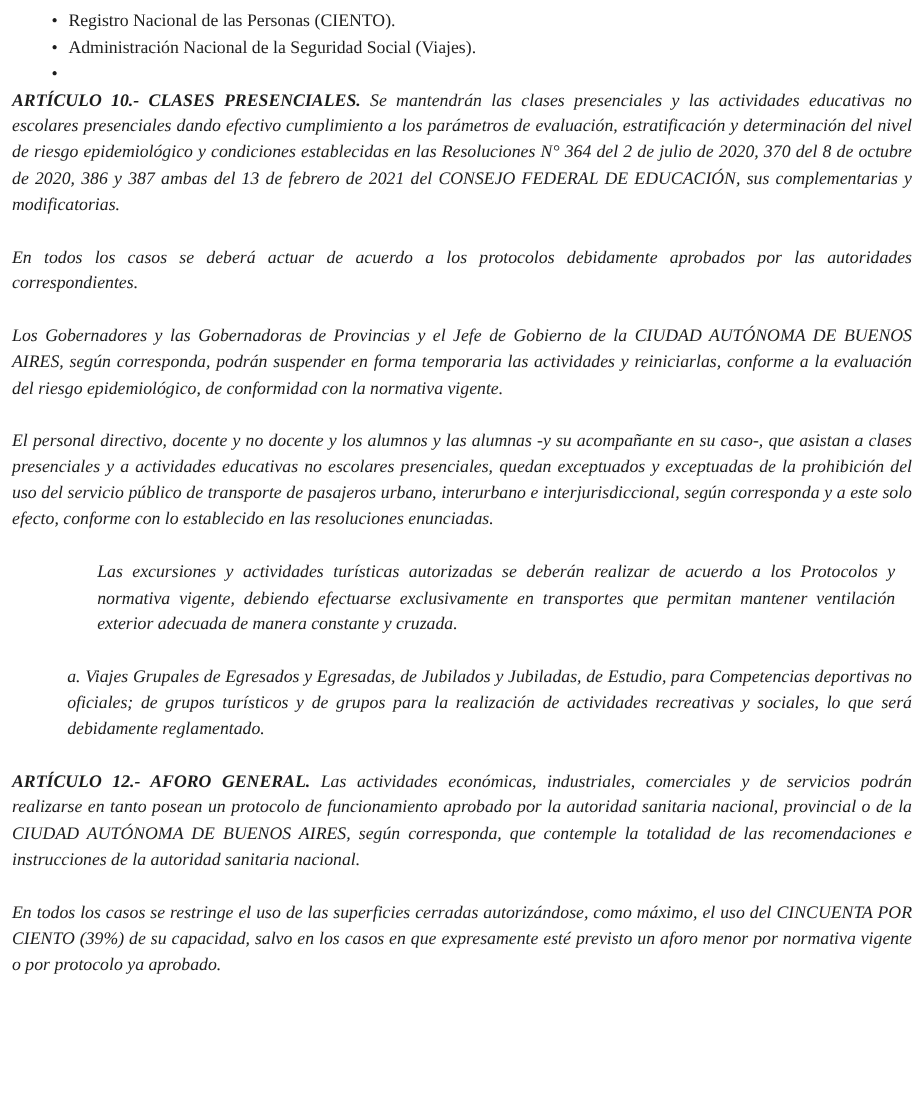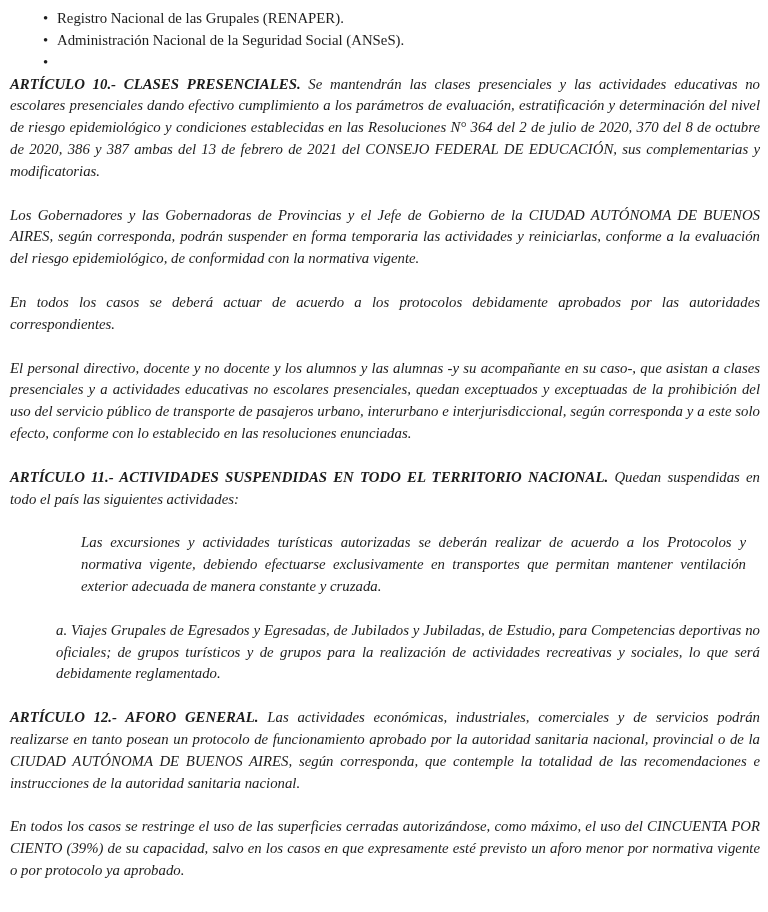--- a/index.html
+++ b/index.html
@@ -48,43 +48,40 @@
     margin-right: 14px;
   }
 </style>
 </head>
 <body>
 
 <div class="page">
 
   <ul class="bullets">
     <li>
-      <span class="bullet-marker">•</span><span>Registro Nacional de las Grupales (RENAPER).</span>
+      <span class="bullet-marker">•</span><span>Registro Nacional de las Personas (CIENTO).</span>
     </li>
     <li>
-      <span class="bullet-marker">•</span><span>Administración Nacional de la Seguridad Social (ANSeS).</span>
+      <span class="bullet-marker">•</span><span>Administración Nacional de la Seguridad Social (Viajes).</span>
     </li>
     <li>
       <span class="bullet-marker">•</span>
     </li>
   </ul>
 
   <p class="para">
     <strong>ARTÍCULO 10.- CLASES PRESENCIALES.</strong> <span>Se mantendrán las clases presenciales y las actividades educativas no escolares presenciales dando efectivo cumplimiento a los parámetros de evaluación, estratificación y determinación del nivel de riesgo epidemiológico y condiciones establecidas en las Resoluciones N° 364 del 2 de julio de 2020, 370 del 8 de octubre de 2020, 386 y 387 ambas del 13 de febrero de 2021 del CONSEJO FEDERAL DE EDUCACIÓN, sus complementarias y modificatorias.</span>
   </p>
 
+  <p class="para">En todos los casos se deberá actuar de acuerdo a los protocolos debidamente aprobados por las autoridades correspondientes.</p>
+
   <p class="para">Los Gobernadores y las Gobernadoras de Provincias y el Jefe de Gobierno de la CIUDAD AUTÓNOMA DE BUENOS AIRES, según corresponda, podrán suspender en forma temporaria las actividades y reiniciarlas, conforme a la evaluación del riesgo epidemiológico, de conformidad con la normativa vigente.</p>
-
-  <p class="para">En todos los casos se deberá actuar de acuerdo a los protocolos debidamente aprobados por las autoridades correspondientes.</p>
 
   <p class="para">El personal directivo, docente y no docente y los alumnos y las alumnas -y su acompañante en su caso-, que asistan a clases presenciales y a actividades educativas no escolares presenciales, quedan exceptuados y exceptuadas de la prohibición del uso del servicio público de transporte de pasajeros urbano, interurbano e interjurisdiccional, según corresponda y a este solo efecto, conforme con lo establecido en las resoluciones enunciadas.</p>
 
-  <p class="para">
-    <strong>ARTÍCULO 11.- ACTIVIDADES SUSPENDIDAS EN TODO EL TERRITORIO NACIONAL.</strong> <span>Quedan suspendidas en todo el país las siguientes actividades:</span>
-  </p>
 
   <p class="para indent2">Las excursiones y actividades turísticas autorizadas se deberán realizar de acuerdo a los Protocolos y normativa vigente, debiendo efectuarse exclusivamente en transportes que permitan mantener ventilación exterior adecuada de manera constante y cruzada.</p>
 
   <p class="para indent1">a. Viajes Grupales de Egresados y Egresadas, de Jubilados y Jubiladas, de Estudio, para Competencias deportivas no oficiales; de grupos turísticos y de grupos para la realización de actividades recreativas y sociales, lo que será debidamente reglamentado.</p>
 
 
   <p class="para">
     <strong>ARTÍCULO 12.- AFORO GENERAL.</strong> <span>Las actividades económicas, industriales, comerciales y de servicios podrán realizarse en tanto posean un protocolo de funcionamiento aprobado por la autoridad sanitaria nacional, provincial o de la CIUDAD AUTÓNOMA DE BUENOS AIRES, según corresponda, que contemple la totalidad de las recomendaciones e instrucciones de la autoridad sanitaria nacional.</span>
   </p>
 

